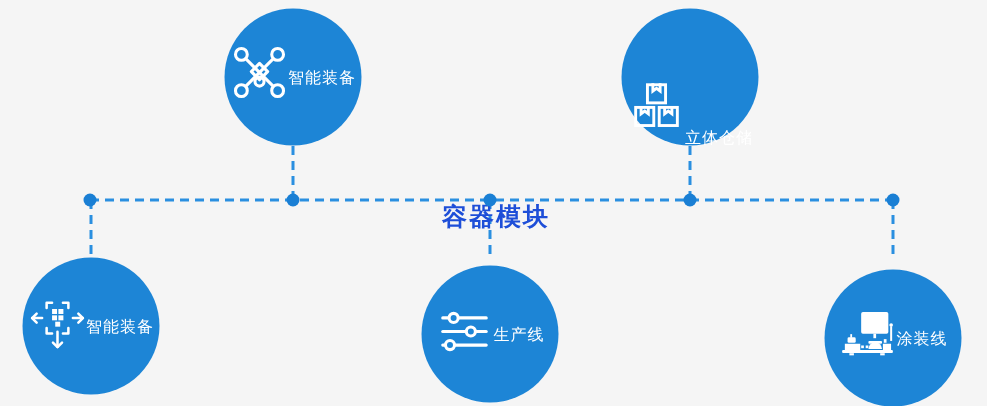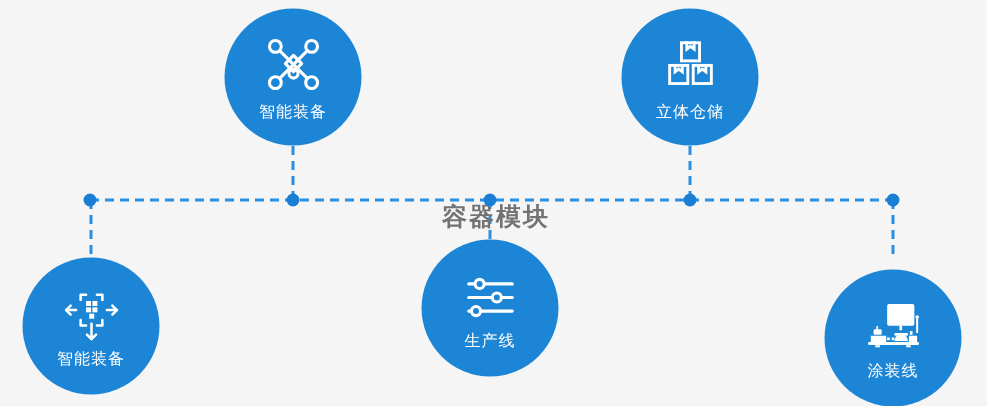--- a/index.html
+++ b/index.html
@@ -29,21 +29,21 @@
 
   
   .watermark {
     position: absolute;
     left: 426px;
     top: 200px;
     width: 140px;
     text-align: center;
     font-size: 25px;
     letter-spacing: 2px;
-    color: #737373;
+    color: #1d4ed8;
     font-weight: 700;
     user-select: none;
     white-space: nowrap;
   }
 
   
   .node {
     position: absolute;
     width: 13px;
     height: 13px;
@@ -54,21 +54,21 @@
 
   
   .bubble {
     position: absolute;
     width: 137px;
     height: 137px;
     border-radius: 50%;
     background: #1d85d6;
     transform: translate(-50%, -50%);
     display: flex;
-    flex-direction: column;
+    flex-direction: row;
     align-items: center;
     justify-content: center;
   }
   .bubble .ico {
     width: 58px;
     height: 58px;
     display: block;
     margin-bottom: 6px;
   }
   .bubble .cap {
@@ -115,21 +115,21 @@
       <circle cx="12" cy="52" r="6.5"></circle>
       <circle cx="52" cy="52" r="6.5"></circle>
       <circle cx="32" cy="42" r="5"></circle>
       <path d="M17 17 L47 47"></path>
       <path d="M47 17 L17 47"></path>
       <path d="M32 22 L41 31 L32 40 L23 31 Z"></path>
     </svg>
     <div class="cap">智能装备</div>
   </div>
 
-  <div class="bubble top" style="left:690px; top:77px;">
+  <div class="bubble top" style="left:690px; top:77px;align-items:flex-end;">
     <svg class="ico" viewBox="0 0 64 64" xmlns="http://www.w3.org/2000/svg" fill="none" stroke="#ffffff" stroke-width="3.2" stroke-linecap="square" stroke-linejoin="miter">
 
       <rect x="22" y="8" width="20" height="20"></rect>
       <path d="M28 8 L28 15 L32 12 L36 15 L36 8"></path>
 
       <rect x="9" y="33" width="20" height="20"></rect>
       <path d="M15 33 L15 40 L19 37 L23 40 L23 33"></path>
 
       <rect x="35" y="33" width="20" height="20"></rect>
       <path d="M41 33 L41 40 L45 37 L49 40 L49 33"></path>
@@ -156,21 +156,21 @@
 
       <path d="M49 26 L60 26"></path>
       <path d="M55 21 L60 26 L55 31"></path>
 
       <path d="M32 41 L32 58"></path>
       <path d="M27 53 L32 58 L37 53"></path>
     </svg>
     <div class="cap">智能装备</div>
   </div>
 
-  <div class="bubble" style="left:490px; top:308px;">
+  <div class="bubble" style="left:490px; top:334px;">
     <svg class="ico" viewBox="0 0 64 64" xmlns="http://www.w3.org/2000/svg" fill="none" stroke="#ffffff" stroke-width="3.4" stroke-linecap="round" stroke-linejoin="round">
       <path d="M8 17 L56 17"></path>
       <circle cx="20" cy="17" r="5" fill="#1d85d6"></circle>
       <path d="M8 32 L56 32"></path>
       <circle cx="39" cy="32" r="5" fill="#1d85d6"></circle>
       <path d="M8 47 L56 47"></path>
       <circle cx="16" cy="47" r="5" fill="#1d85d6"></circle>
     </svg>
     <div class="cap">生产线</div>
   </div>

